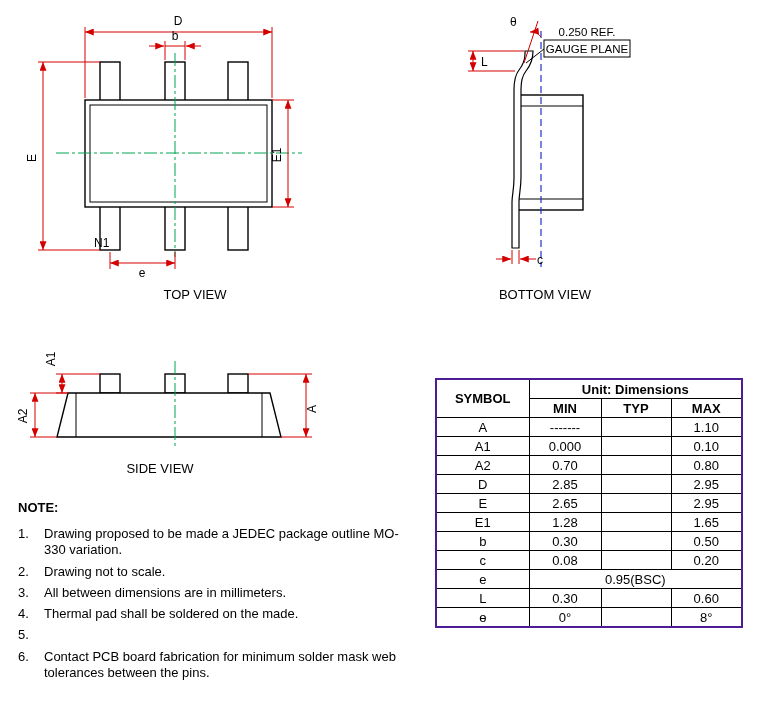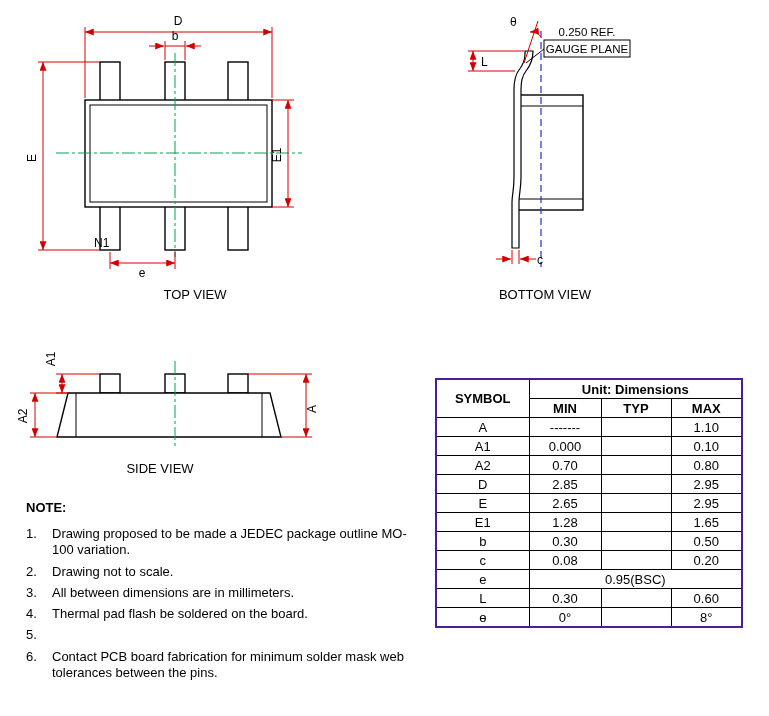--- a/index.html
+++ b/index.html
@@ -30,21 +30,21 @@
   }
   .dim-table th,.dim-table td{
     border:1px solid #000;text-align:center;height:18px;padding:0 3px;
   }
   .dim-table th{font-weight:bold;}
   .col-symbol{width:93px;}
   .col-min{width:72px;}
   .col-typ{width:70px;}
   .col-max{width:71px;}
 
-  .notes{position:absolute;left:18px;top:500px;width:420px;font-size:13px;margin-left:8px;}
+  .notes{position:absolute;left:18px;top:500px;width:420px;font-size:13px;}
   .notes-heading{font-weight:bold;margin-bottom:11px;}
   .note-item{display:flex;margin-bottom:5px;line-height:1.25;}
   .note-num{width:26px;flex:none;}
   .note-text{flex:1;max-width:372px;}
 </style>
 </head>
 <body>
 
 <div class="view" id="top-view">
   <svg width="330" height="305" viewBox="0 0 330 305">
@@ -292,33 +292,33 @@
     <td></td>
     <td>8°</td>
   </tr>
 </tbody>
   </table>
 
 <div class="notes">
   <div class="notes-heading">NOTE:</div>
   <div class="note-item">
     <span class="note-num">1.</span>
-    <span class="note-text">Drawing proposed to be made a JEDEC package outline MO-100 variation.</span>
+    <span class="note-text">Drawing proposed to be made a JEDEC package outline MO-330 variation.</span>
   </div>
   <div class="note-item">
     <span class="note-num">2.</span>
     <span class="note-text">Drawing not to scale.</span>
   </div>
   <div class="note-item">
     <span class="note-num">3.</span>
     <span class="note-text">All between dimensions are in millimeters.</span>
   </div>
   <div class="note-item">
     <span class="note-num">4.</span>
-    <span class="note-text">Thermal pad flash be soldered on the board.</span>
+    <span class="note-text">Thermal pad shall be soldered on the made.</span>
   </div>
   <div class="note-item">
     <span class="note-num">5.</span>
   </div>
   <div class="note-item">
     <span class="note-num">6.</span>
     <span class="note-text">Contact PCB board fabrication for minimum solder mask web tolerances between the pins.</span>
   </div>
 </div>
 

